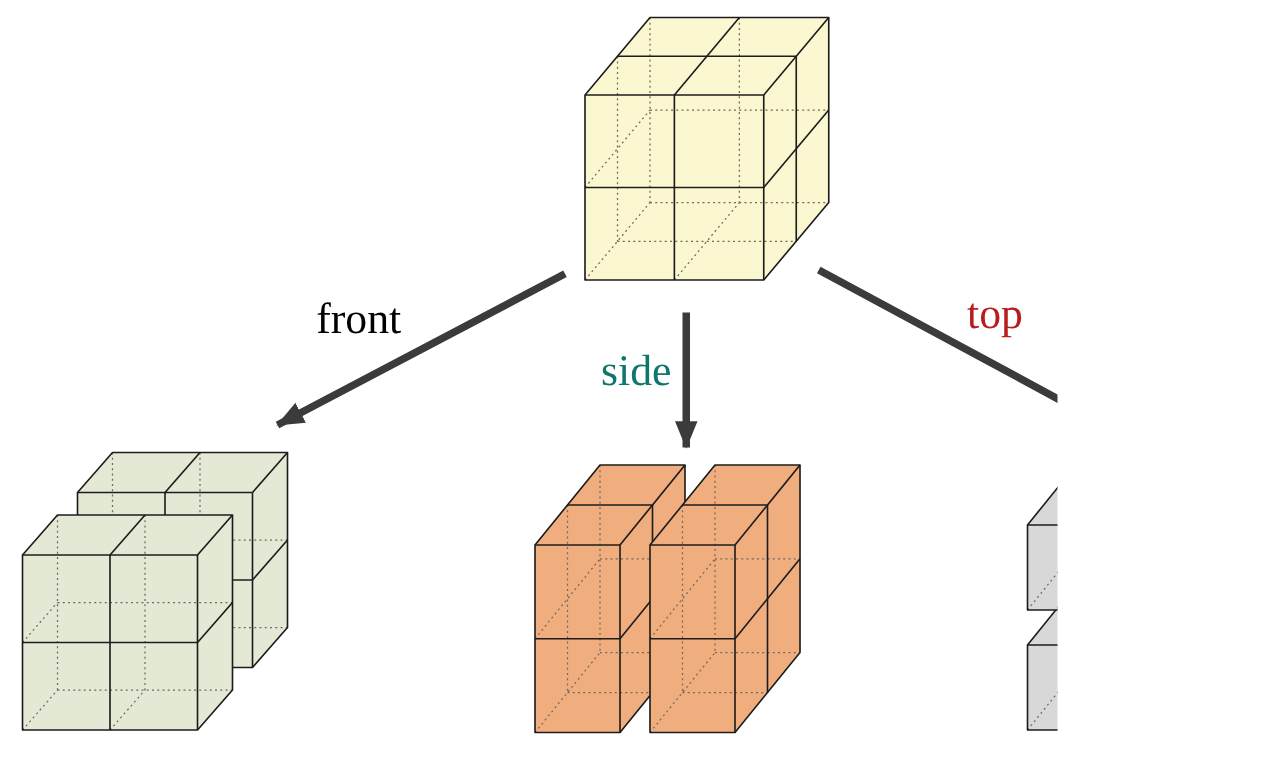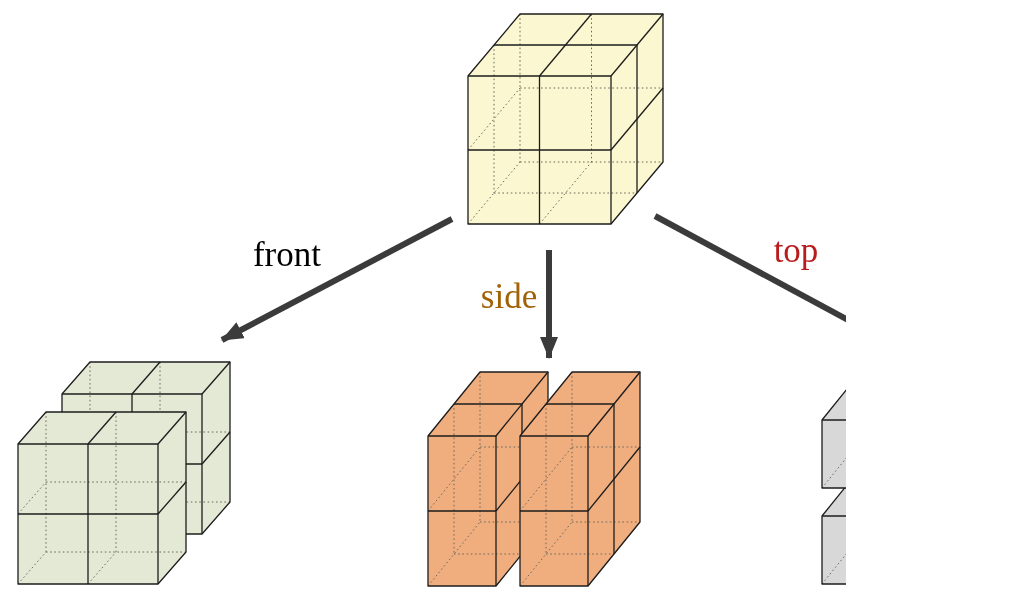--- a/index.html
+++ b/index.html
@@ -177,16 +177,16 @@
         <line x1="893" y1="420" x2="943" y2="358" stroke="#1c1c1c" stroke-width="1.3"></line>
         <line x1="989" y1="389" x2="989" y2="457" stroke="#1c1c1c" stroke-width="1.3"></line>
       </g>
 
     <line class="arrow" id="arrow-front" x1="452" y1="219" x2="222" y2="340" stroke-width="6" marker-end="url(#ah)" stroke="#3b3b3b"></line>
     <line class="arrow" id="arrow-side" x1="549" y1="250" x2="549" y2="358" stroke-width="6" marker-end="url(#ah)" stroke="#3b3b3b"></line>
     <line class="arrow" id="arrow-top" x1="655" y1="216" x2="874" y2="334" stroke-width="6" marker-end="url(#ah)" stroke="#3b3b3b"></line>
   </svg>
 
   <div class="label" id="label-front" style="color: rgb(0, 0, 0);">front</div>
-  <div class="label" id="label-side" style="color: #a16207;">side</div>
+  <div class="label" id="label-side" style="color: #0f766e;">side</div>
   <div class="label" id="label-top" style="color: #b91c1c;">top</div>
 
 </div>
 
 </body></html>

